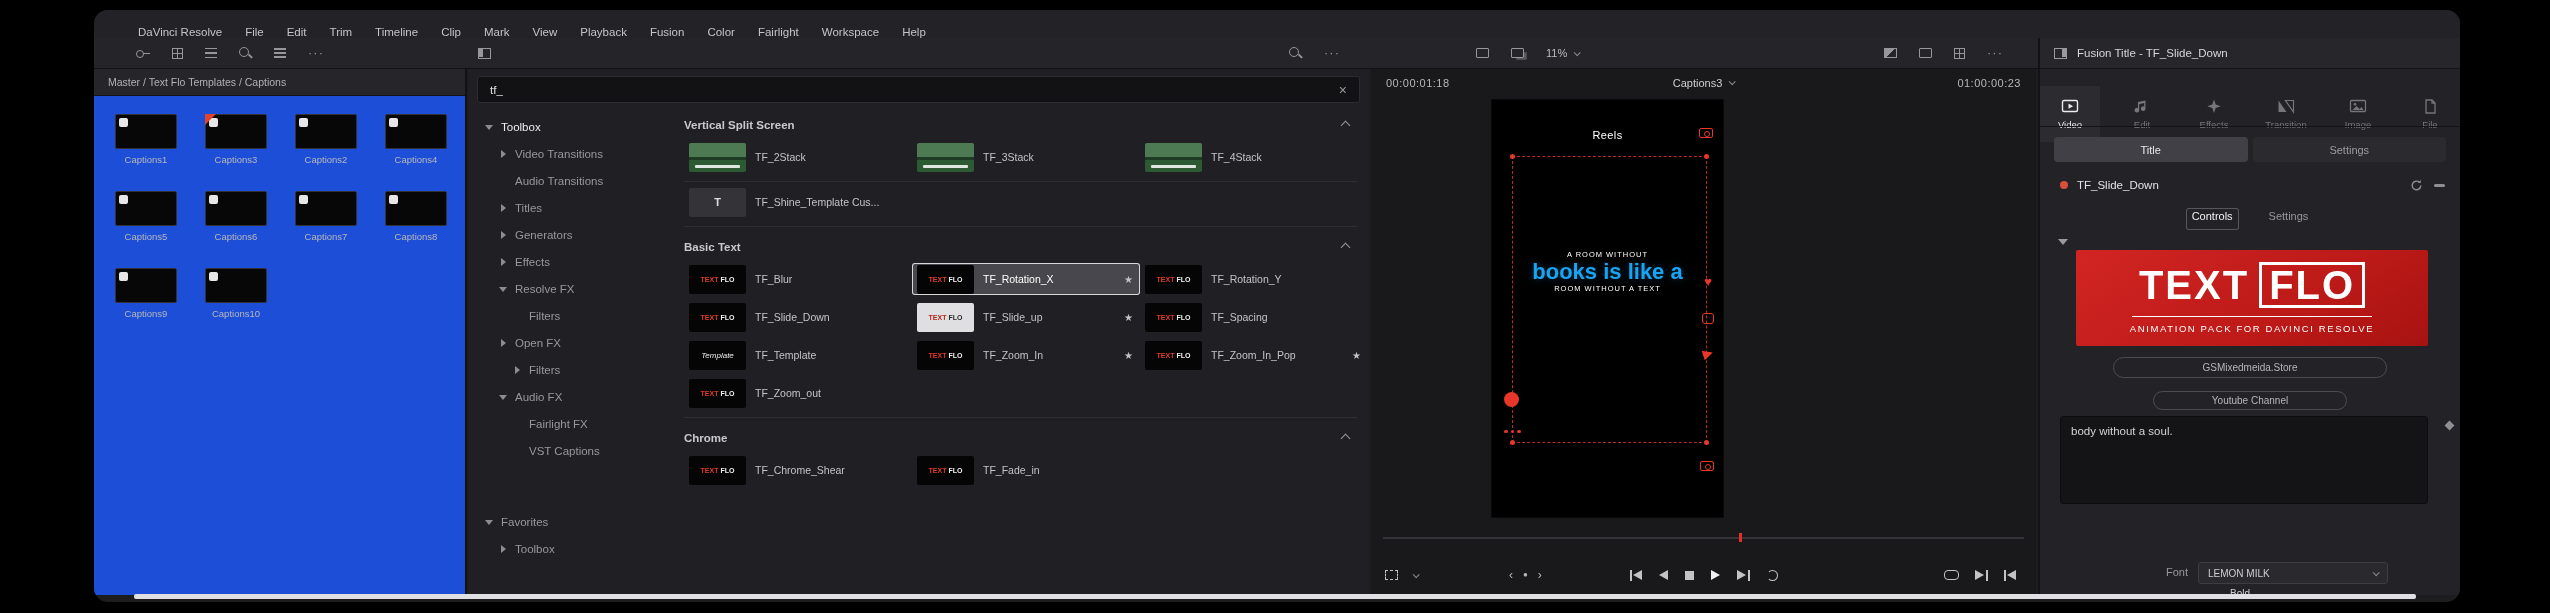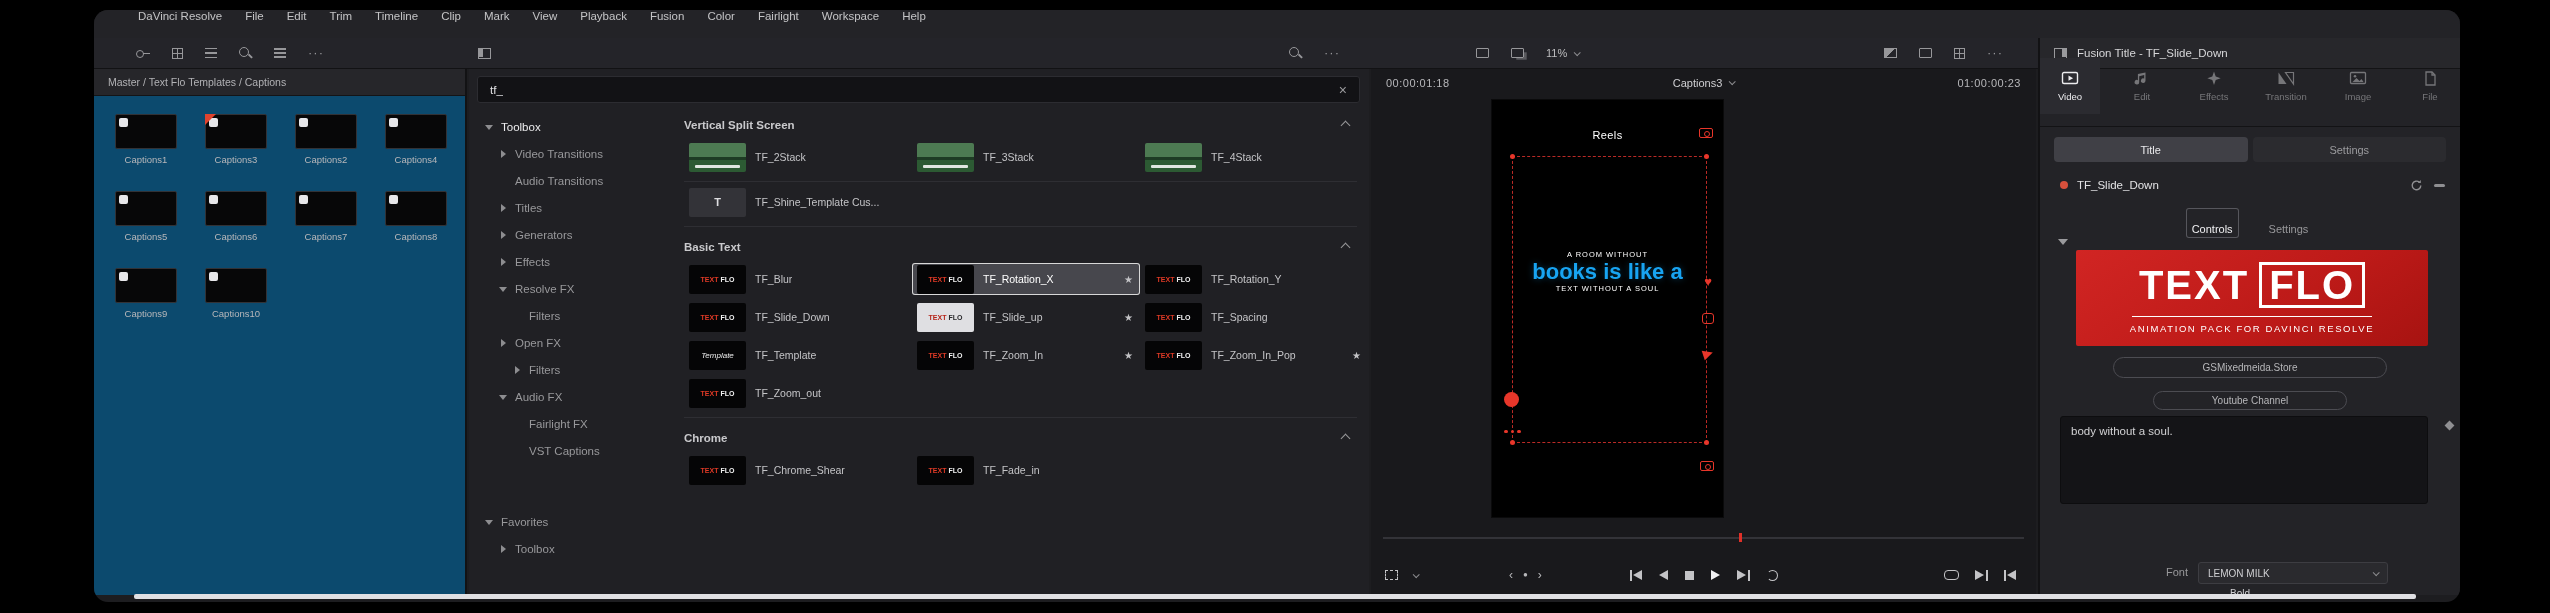--- a/index.html
+++ b/index.html
@@ -3,21 +3,21 @@
 <meta charset="utf-8">
 <style>
   * { margin:0; padding:0; box-sizing:border-box; }
   html,body { width:2550px; height:613px; background:#000; overflow:hidden;
               font-family:"Liberation Sans", sans-serif; }
   .window { position:absolute; left:94px; top:10px; width:2366px; height:592px;
             background:#1d1d20; border-radius:14px; overflow:hidden; }
 
   
   #menubar { position:absolute; left:0; top:0; width:100%; height:28px;
-             display:flex; align-items:flex-start; gap:23px; padding-left:44px;
+             display:flex; align-items:flex-end; gap:23px; padding-left:44px;
              background:#232327; }
   .menu-item { font-size:11.5px; color:#c4c4c6; white-space:nowrap; }
 
   
   #toolbar { position:absolute; left:0; top:28px; width:1944px; height:31px;
              background:#242429; border-bottom:1px solid #121214; color:#97979a; }
   .tb-group { position:absolute; top:0; height:30px; display:flex; align-items:center; gap:22px; }
   .ico { display:inline-block; position:relative; color:#97979a; }
   .ico-mixer { width:14px; height:10px; }
   .ico-mixer::before { content:""; position:absolute; left:0; top:2px; width:6px; height:6px;
@@ -42,21 +42,21 @@
   .ico-mon2 { width:13px; height:10px; border:1.3px solid currentColor; border-radius:1px; box-shadow:4px 3px 0 -1.3px #5a5a5e; }
   .ico-wipe { width:13px; height:10px; border:1.3px solid currentColor;
               background:linear-gradient(135deg, currentColor 0 49%, transparent 51%); }
   .dots { font-size:13px; letter-spacing:1px; color:#97979a; line-height:10px; }
   .caret { display:inline-block; width:5px; height:5px; border-right:1.4px solid #8b8b8e;
            border-bottom:1.4px solid #8b8b8e; transform:rotate(45deg) translateY(-1px); }
   .zoom-box { display:flex; align-items:center; gap:7px; font-size:11px; color:#bdbdbf; }
 
   
   #media-panel { position:absolute; left:0; top:59px; width:373px; height:526px;
-                 background:#0c4a6e; border-right:2px solid #121214; }
+                 background:#1d4ed8; border-right:2px solid #121214; }
   #breadcrumb-bar { height:27px; background:#26262a; border-bottom:1px solid #141416;
                     display:flex; align-items:center; padding-left:14px;
                     font-size:10.5px; color:#b2b2b5; }
   #clip-grid { display:grid; grid-template-columns:repeat(4, 62px); column-gap:28px; row-gap:26px;
                margin:18px 0 0 21px; }
   .clip-thumb { width:62px; height:35px; background:#070708; border:1px solid #323236;
                 border-radius:2px; position:relative; }
   .clip-logo { position:absolute; left:3px; top:3px; width:9px; height:9px;
                background:#e7e7ea; border-radius:2px; }
   .used-marker { position:absolute; left:-1px; top:-1px; width:0; height:0;
@@ -157,39 +157,39 @@
   .ts-rect { width:15px; height:10px; border:1.4px solid currentColor; border-radius:4px; }
 
   
   #inspector-panel { position:absolute; left:1944px; top:28px; width:422px; height:557px;
                      background:#232327; border-left:2px solid #121214; overflow:hidden; }
   #insp-header { height:31px; display:flex; align-items:center; gap:10px; padding-left:14px;
                  background:#27272b; border-bottom:1px solid #131315; }
   #insp-header .txt { font-size:11.5px; color:#d6d6d8; }
   .ico-insp { width:13px; height:11px; border:1.3px solid #9a9a9d; position:relative; }
   .ico-insp::before { content:""; position:absolute; right:0; top:0; width:4px; height:8.4px; background:#9a9a9d; }
-  #insp-tabs { position:absolute; left:0; top:20px; width:100%; height:56px; display:flex;gap:12px; }
+  #insp-tabs { position:absolute; left:0; top:48px; width:100%; height:56px; display:flex;gap:12px; }
   .insp-tab { flex:1; display:flex; flex-direction:column; align-items:center; justify-content:center;
               gap:5px; color:#767679; }
   .insp-tab svg { display:block; }
   .insp-tab .tab-label { font-size:9.5px; }
   .insp-tab.active { color:#ececee; background:#2b2b30; }
   #insp-divider { position:absolute; left:0; top:88px; width:100%; border-top:1px solid #131315; }
   #subtabs { position:absolute; left:14px; right:14px; top:99px; height:25px; display:flex; gap:5px; }
   .subtab { flex:1; display:flex; align-items:center; justify-content:center; font-size:11px;
             color:#9b9b9e; background:#2b2b2f; border-radius:4px; }
   .subtab.active { background:#404046; color:#e9e9eb; }
   #layer-row { position:absolute; left:20px; right:14px; top:135px; height:24px;
                display:flex; align-items:center; gap:9px; }
   #layer-dot { width:8px; height:8px; border-radius:50%; background:#d8503c; }
   #layer-name { font-size:11.5px; color:#e2e2e4; }
   #layer-icons { margin-left:auto; display:flex; gap:10px; color:#8f8f92; }
   #control-tabs { position:absolute; left:0; top:170px; width:100%; height:22px;
                   display:flex; justify-content:center; gap:24px; }
-  .ctl-tab { font-size:11px; color:#98989b; padding:15px 6px; }
+  .ctl-tab { font-size:11px; color:#98989b; padding:2px 6px; }
   .ctl-tab.active { color:#f0f0f2; box-shadow:inset 0 0 0 1px #56565c; border-radius:3px; }
   #collapse-caret { position:absolute; left:18px; top:201px; width:0; height:0;
                     border-top:6px solid #9a9a9d; border-left:5px solid transparent; border-right:5px solid transparent; }
   #banner { position:absolute; left:36px; top:212px; width:352px; height:96px;
             background:linear-gradient(145deg,#d12523 0%, #bd1a18 60%, #a71311 100%);
             display:flex; flex-direction:column; align-items:center; justify-content:center; border-radius:2px; }
   #banner-title { display:flex; align-items:center; gap:10px; color:#ffffff; font-weight:bold;
                   font-size:40px; letter-spacing:2px; line-height:1; }
   #banner-title .boxed { border:3px solid #ffffff; padding:0 7px; }
   #banner-line { width:240px; border-top:1.5px solid #ffffff; margin:8px 0 6px 0; }
@@ -550,21 +550,21 @@
       <span class="cam-ico" id="cam-top"></span>
       <div id="safe-rect">
         <span class="handle" style="left:-3px;top:-3px;"></span>
         <span class="handle" style="right:-3px;top:-3px;"></span>
         <span class="handle" style="left:-3px;bottom:-3px;"></span>
         <span class="handle" style="right:-3px;bottom:-3px;"></span>
       </div>
       <div id="title-block">
         <div class="t-small">A ROOM WITHOUT</div>
         <div id="title-main">books is like a</div>
-        <div class="t-small">TEXT WITHOUT A SOUL</div>
+        <div class="t-small">ROOM WITHOUT A TEXT</div>
       </div>
       <div id="icon-rail">
         <span class="heart">♥</span>
         <span class="comment"></span>
         <span class="share"></span>
       </div>
       <span id="record-dot"></span>
       <span id="red-dots">
           <i></i>
           <i></i>

